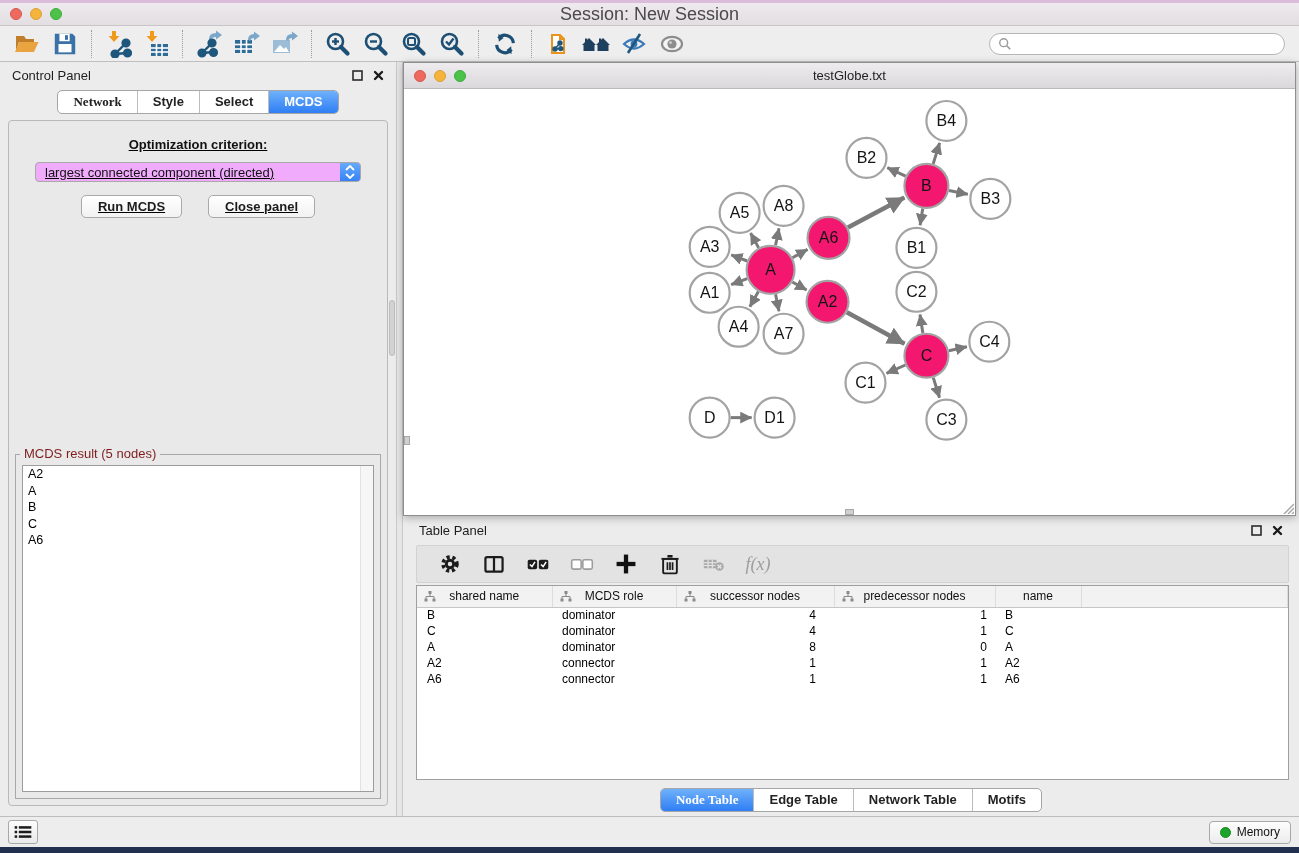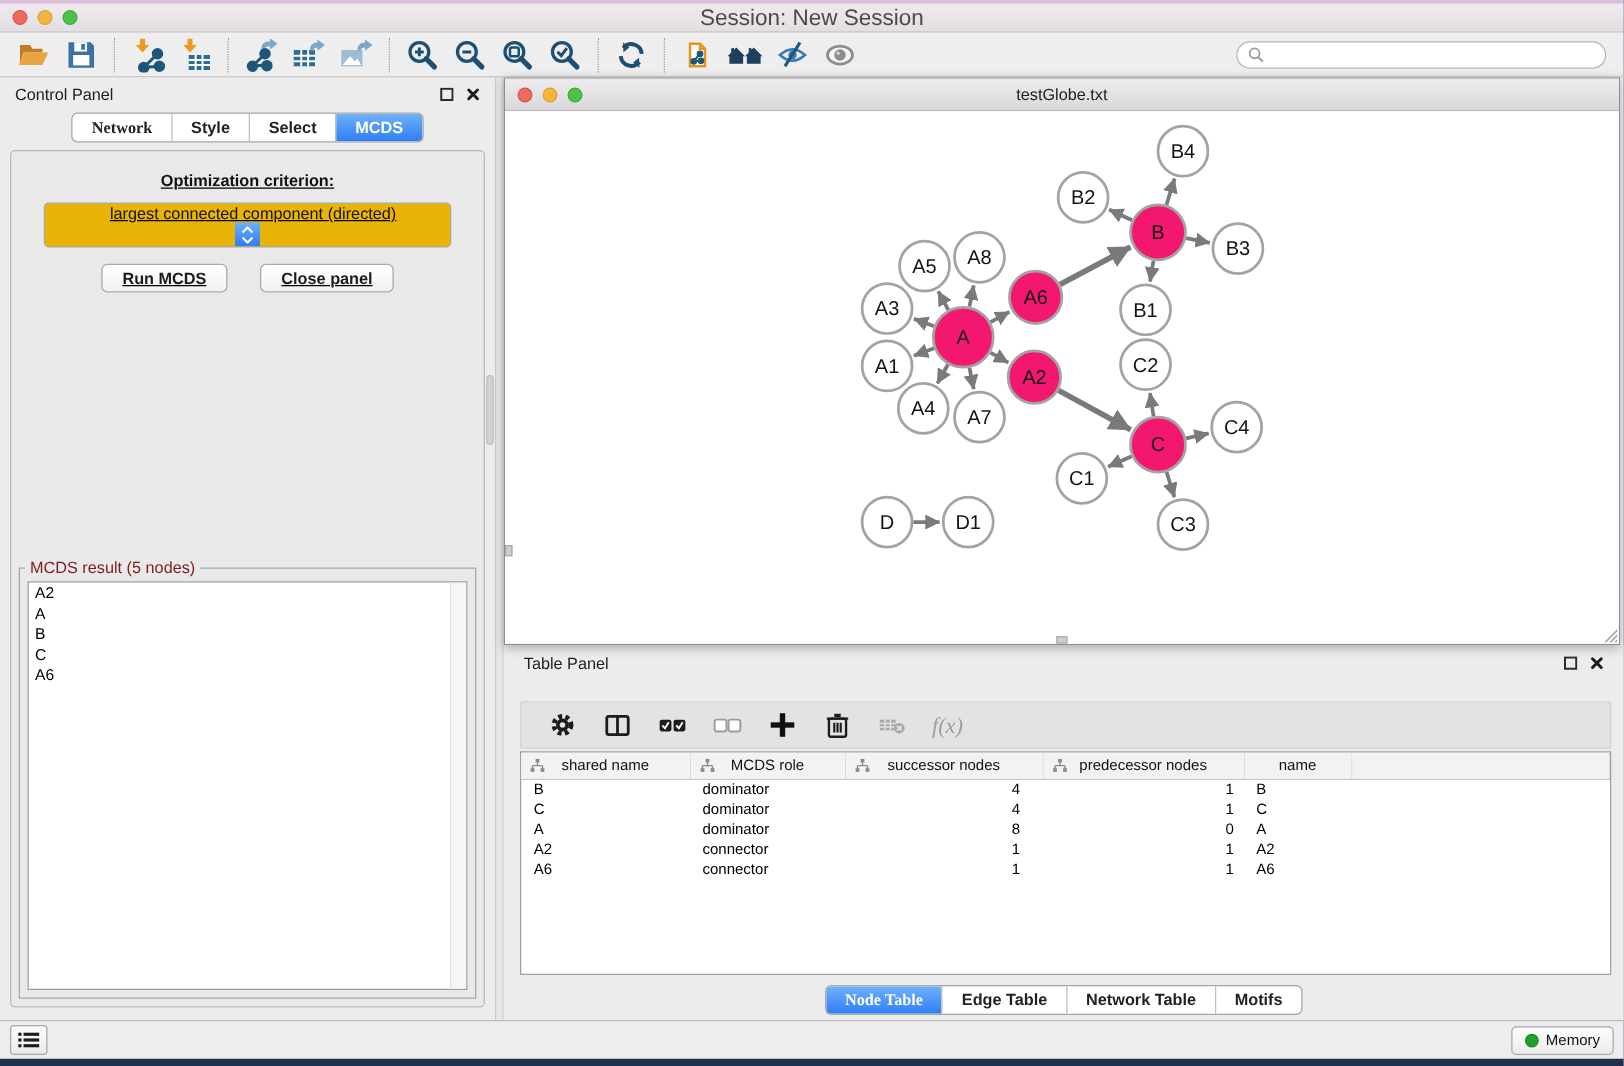--- a/index.html
+++ b/index.html
@@ -37,22 +37,22 @@
   .panel-ctl { display:flex; gap:10px; align-items:center; }
   .segbar { display:flex; justify-content:center; padding:2px 0 4px 0; }
   .segctl { display:inline-flex; border:1px solid #a6a6a6; border-radius:5px; overflow:hidden; background:#fff; }
   .segctl .seg { padding:3px 15px; font-size:13px; font-weight:bold; color:#222; border-left:1px solid #bdbdbd; cursor:pointer; white-space:nowrap; }
   .segctl .seg:first-child { border-left:none;font-family:Liberation Serif, serif; }
   .segctl .seg.active { background:linear-gradient(#6fb1f9,#2f7ef5); color:#fff; }
   .cp-body { flex:1; margin:2px 8px 10px 8px; border:1px solid #b9b9b9; border-radius:4px; background:#e9e9e9;
              display:flex; flex-direction:column; position:relative;text-decoration:underline; }
   .opt-label { text-align:center; font-size:13px; font-weight:bold; color:#111; margin-top:16px; }
   .selectrow { display:flex; justify-content:center; margin-top:10px; }
-  .mac-select { width:326px; height:36px; background:#eab308; border:1px solid #a9a9a9; border-radius:4px;
-                display:flex; align-items:center; overflow:hidden; cursor:pointer;flex-direction:column; }
+  .mac-select { width:326px; height:20px; background:#f0abfc; border:1px solid #a9a9a9; border-radius:4px;
+                display:flex; align-items:center; overflow:hidden; cursor:pointer; }
   .mac-select .sel-text { flex:1; font-size:13px; padding-left:9px; color:#111; white-space:nowrap; }
   .mac-select .stepper { width:20px; height:24px; background:linear-gradient(#6db0fa,#2e7cf4); display:flex; flex-direction:column;
                          align-items:center; justify-content:center; gap:2px; }
   .btnrow { display:flex; justify-content:center; gap:26px; margin-top:13px; }
   .mac-btn { min-width:96px; padding:3px 16px; background:linear-gradient(#ffffff,#f2f2f2); border:1px solid #a9a9a9;
              border-radius:5px; font-size:13px; font-weight:bold; color:#1b1b1b; text-align:center; cursor:pointer; }
   .fieldset { position:absolute; left:6px; right:6px; bottom:6px; height:345px; border:1px solid #a8a8a8; }
   .fieldset .legend { position:absolute; top:-9px; left:4px; background:#e9e9e9; padding:0 4px; font-size:13px; color:#7f1d1d; }
   .listbox { position:absolute; top:10px; left:6px; right:6px; bottom:6px; background:#fff; border:1px solid #9c9c9c; overflow:hidden; }
   .listbox .scrolltrack { position:absolute; top:0; right:0; width:13px; height:100%; background:#f6f6f6; border-left:1px solid #e2e2e2; }
@@ -71,21 +71,21 @@
   .nw-canvas { flex:1; position:relative; background:#fff; overflow:hidden; }
   .nw-canvas svg.graph { position:absolute; inset:0; }
   .resize-grip { position:absolute; right:1px; bottom:1px; width:13px; height:13px; }
   .scrollmark-left { position:absolute; left:0; top:347px; width:6px; height:9px; background:#cfcfcf; border:1px solid #a9a9a9; }
   .scrollmark-bottom { position:absolute; left:441px; bottom:0; width:9px; height:6px; background:#cfcfcf; border:1px solid #a9a9a9; }
 
   
   .table-panel { flex:1; background:#ececec; display:flex; flex-direction:column; }
   .tp-header { height:29px; display:flex; align-items:center; padding:0 16px; }
   .tp-header .ptitle { font-size:13px; color:#1d1d1d; flex:1; }
-  .tp-toolbar { height:38px; margin:16px 10px 0 13px; background:#e3e3e3; border:1px solid #d2d2d2; border-radius:2px;
+  .tp-toolbar { height:38px; margin:0 10px 0 13px; background:#e3e3e3; border:1px solid #d2d2d2; border-radius:2px;
                 display:flex; align-items:center; padding-left:16px; gap:10px; }
   .tp-toolbar .tb-btn { width:34px; }
   .fx { font-family:"Liberation Serif", serif; font-style:italic; font-size:18px; color:#9d9d9d; }
   .table-wrap { flex:1; margin:2px 10px 4px 13px; background:#fff; border:1px solid #9f9f9f; overflow:hidden; }
   table.datatable { border-collapse:collapse; width:100%; table-layout:fixed; }
   table.datatable th { height:21px; background:#f2f2f2; border-bottom:1px solid #c6c6c6; border-right:1px solid #dcdcdc;
                        font-size:12px; font-weight:normal; color:#111; text-align:center; position:relative; }
   table.datatable th .hicon { position:absolute; left:7px; top:5px; }
   table.datatable td { height:16px; font-size:12px; color:#000; white-space:nowrap; overflow:hidden; }
   td.al { text-align:left; padding-left:10px; }

